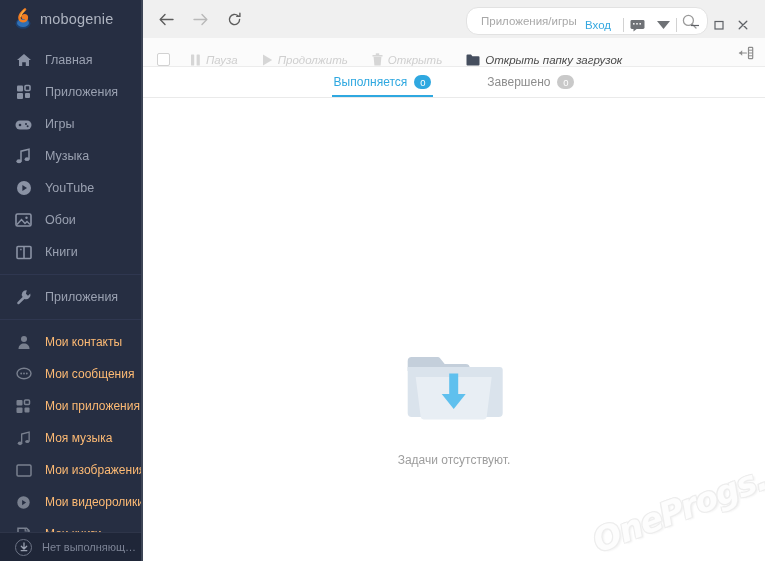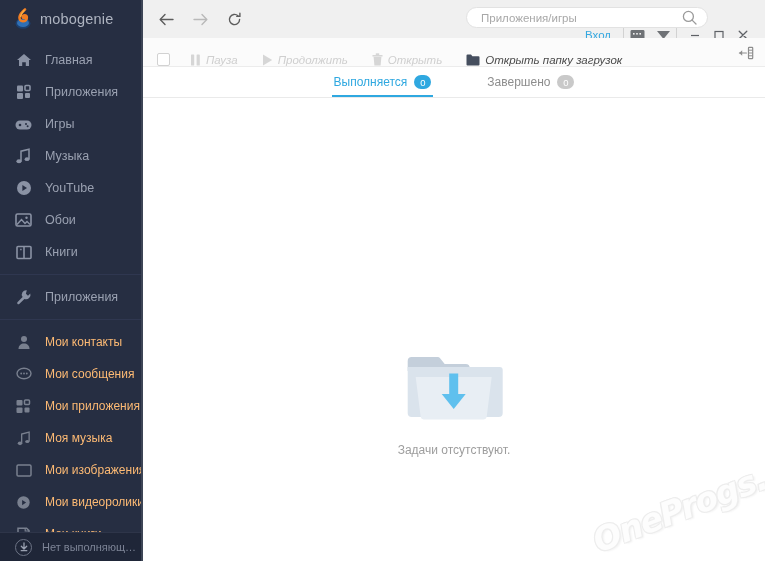--- a/index.html
+++ b/index.html
@@ -133,42 +133,42 @@
     width: 20px; height: 20px;
     display: flex; align-items: center; justify-content: center;
     color: #5c5c5c;
     cursor: pointer;
   }
   .nbtn.disabled { color: #b9b9b9; cursor: default; }
 
   .searchwrap {
     position: absolute;
     left: 323px; top: 7px;
-    width: 242px; height: 21px;
+    width: 242px; height: 28px;
     background: #fff;
     border: 1px solid #e2e2e2;
     border-radius: 12px;
     display: flex;
     align-items: center;
     padding: 0 10px 0 14px;
   }
   .searchwrap input {
     border: 0; outline: 0;
     flex: 1 1 auto;
     font-size: 11.5px;
     font-family: "Liberation Sans", sans-serif;
     color: #555;
     background: transparent;
   }
   .searchwrap input::placeholder { color: #a8a8a8; }
   .search-ico { color: #9a9a9a; display: flex; align-items: center; cursor: pointer; }
 
   .top-right {
     position: absolute;
-    right: 0; top: 16px;
+    right: 0; top: 6px;
     height: 38px;
     display: flex;
     align-items: center;
     padding-right: 10px;
     gap: 0;
   }
   .login-link {
     color: #35a8e0;
     font-size: 11.5px;
     cursor: pointer;
@@ -282,21 +282,21 @@
   }
   .empty {
     position: absolute;
     left: 50%; top: 253px;
     transform: translateX(-50%);
     display: flex;
     flex-direction: column;
     align-items: center;
   }
   .empty-txt {
-    margin-top: 10px;
+    margin-top: 20px;
     color: #9d9d9d;
     font-size: 12px;
   }
 
   .watermark {
     position: absolute;
     right: -6px; bottom: 8px;
     width: 190px; height: 110px;
     pointer-events: none;
     user-select: none;

